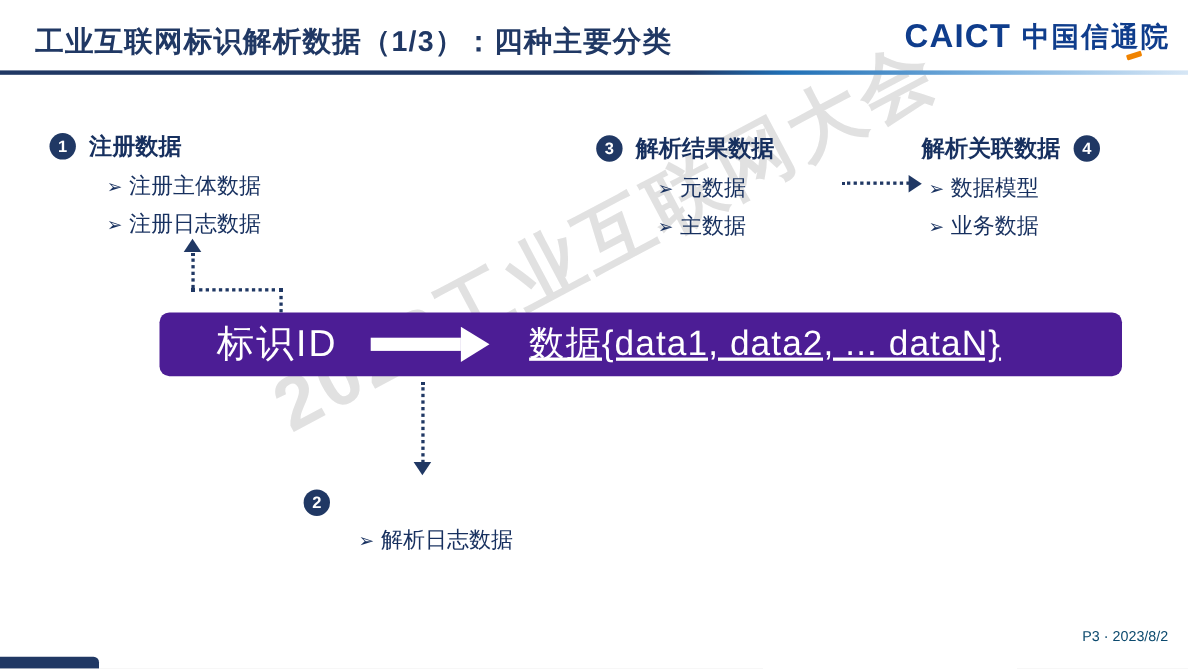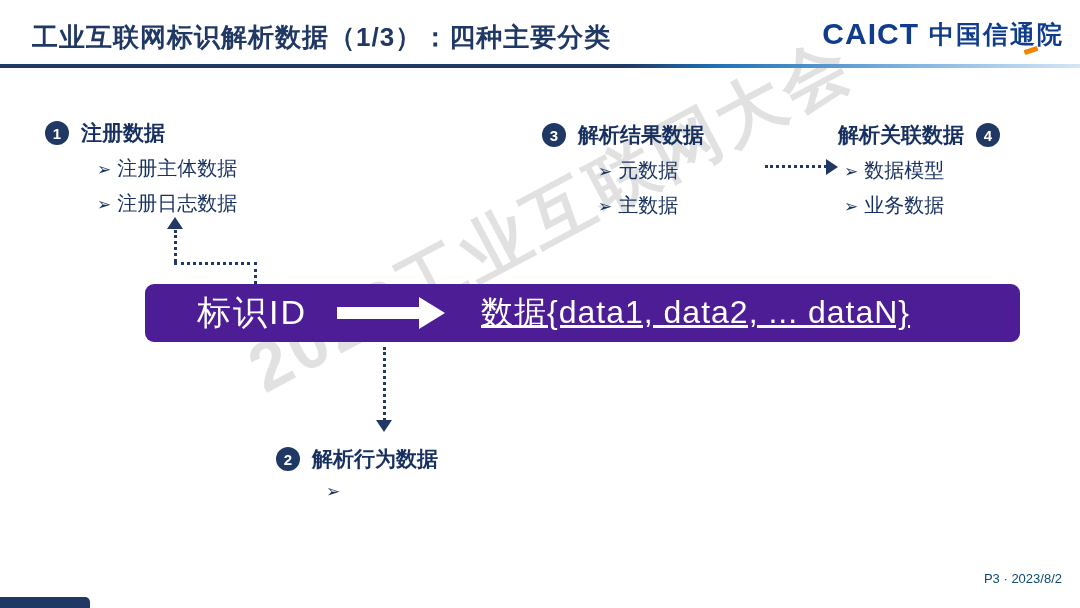--- a/index.html
+++ b/index.html
@@ -158,25 +158,25 @@
       <div class="bullet">
         <span class="bglyph">➢</span>
         <span>业务数据</span>
       </div>
     </div>
   </div>
 
   <div class="cat cat2">
     <div class="cat-head">
       <span class="numcircle">2</span>
-      <span class="cat-title">解析行为数据</span>
-    </div>
-    <div class="bullets">
-      <div class="bullet">
-        <span class="bglyph">➢</span>
+    </div>
+    <div class="bullets">
+      <div class="bullet">
+        <span class="bglyph">➢</span>
+        <span>解析日志数据</span>
       </div>
     </div>
   </div>
 
   <div class="arr arr-up c1-arrow"></div>
   <div class="dot-v c1-v1"></div>
   <div class="dot-h c1-h"></div>
   <div class="dot-v c1-v2"></div>
 
   <div class="dot-v c2-v"></div>

